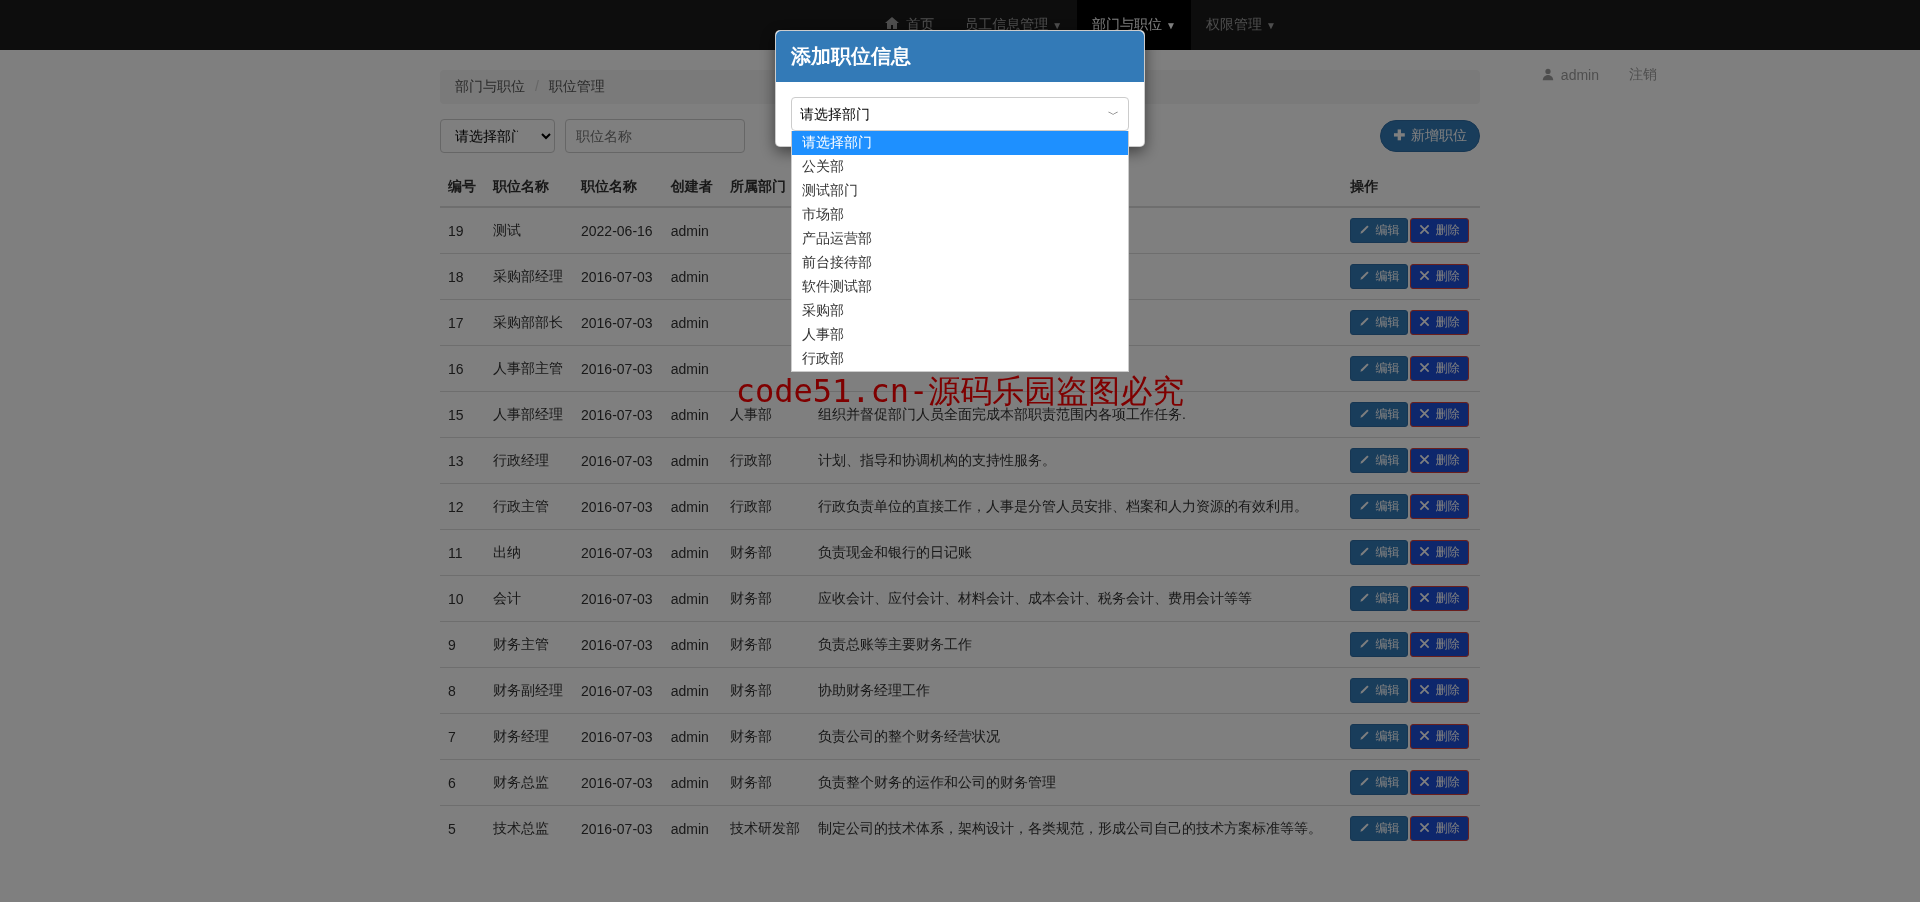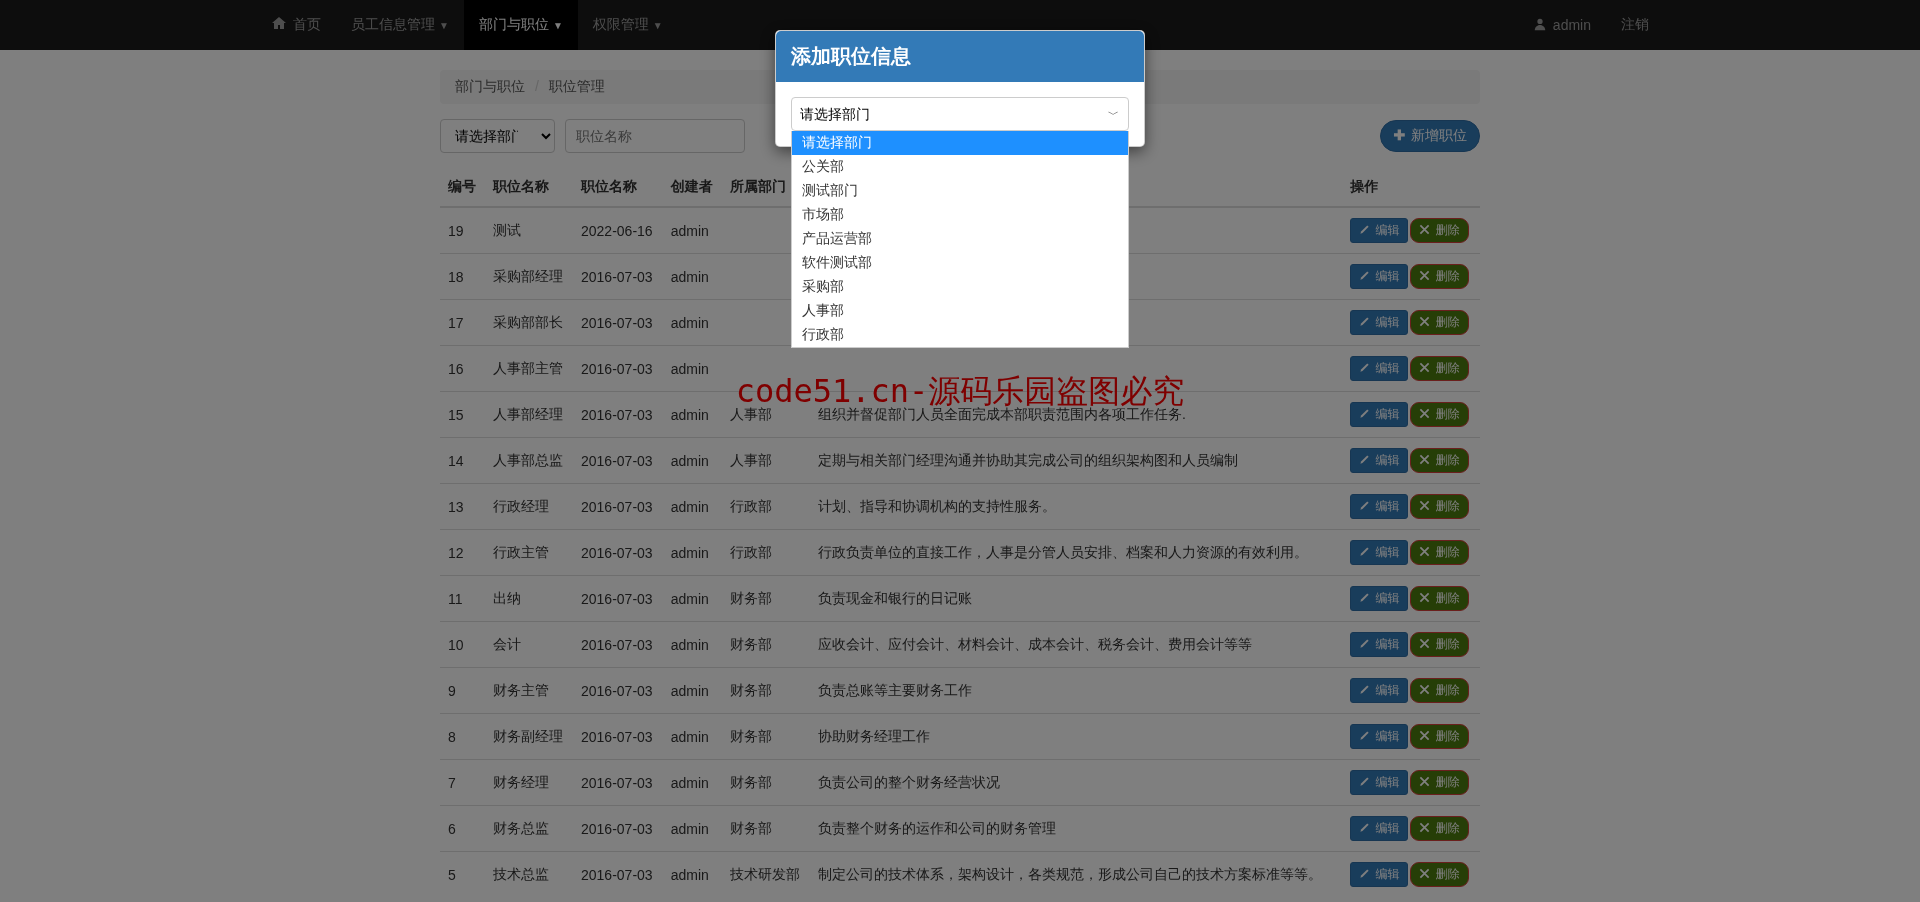--- a/index.html
+++ b/index.html
@@ -1,18 +1,18 @@
 <!DOCTYPE html>
 <html><head>
 <meta charset="utf-8">
 <style>
 * { margin: 0; padding: 0; box-sizing: border-box; }
 body { font-family: "Helvetica Neue", Helvetica, Arial, "Microsoft YaHei", sans-serif; font-size: 14px; background: #fff; color: #333; }
 
-.navbar { background: #1a1a1a; height: 50px; display: flex; padding: 0 16px; }
+.navbar { background: #1a1a1a; height: 50px; display: flex; align-items: center; padding: 0 8px; flex-direction: column; }
 .nav-left { display: flex; align-items: center; height: 100%; margin-left: 240px; }
 .nav-item { color: #9d9d9d; padding: 0 15px; height: 50px; display: flex; align-items: center; cursor: pointer; font-size: 14px; }
 .nav-item.active { background: #000; color: #fff; }
 .nav-item .caret { margin-left: 4px; font-size: 10px; }
 .nav-right { margin-left: auto; margin-right: 240px; display: flex; align-items: center; height: 100%; }
 .home-icon { margin-right: 6px; }
 .user-icon { margin-right: 6px; }
 
 .container { max-width: 1070px; margin: 0 auto; padding: 0 15px; }
 
@@ -23,21 +23,21 @@
 .filter-row { display: flex; align-items: center; margin-top: 15px; gap: 0; }
 .filter-select { height: 34px; border: 1px solid #ccc; border-radius: 4px; padding: 0 20px 0 10px; font-size: 14px; background: #fff; width: 115px; }
 .filter-input { height: 34px; border: 1px solid #ccc; border-radius: 4px; padding: 0 10px; font-size: 14px; width: 180px; margin-left: 10px; }
 .btn-add { margin-left: auto; background: #337ab7; color: #fff; border: 1px solid #2e6da4; padding: 6px 12px; border-radius: 16px; cursor: pointer; font-size: 14px; }
 .plus-icon { font-weight: bold; margin-right: 2px; }
 
 .table { width: 100%; margin-top: 15px; border-collapse: collapse; }
 .table th { text-align: left; padding: 10px 8px; border-bottom: 2px solid #ddd; font-weight: bold; color: #333; }
 .table td { padding: 10px 8px; border-top: 1px solid #ddd; color: #333; }
 .btn-edit { background: #337ab7; color: #fff; border: 1px solid #2e6da4; padding: 3px 8px; font-size: 12px; border-radius: 3px; cursor: pointer; margin-right: 2px; }
-.btn-delete { background: #4d7c0f; color: #fff; border: 1px solid #d43f3a; padding: 3px 8px; font-size: 12px; border-radius: 9px; cursor: pointer; }
+.btn-delete { background: #1d4ed8; color: #fff; border: 1px solid #d43f3a; padding: 3px 8px; font-size: 12px; border-radius: 3px; cursor: pointer; }
 .btn-edit svg, .btn-delete svg { vertical-align: -1px; margin-right: 2px; }
 
 .modal-backdrop { position: fixed; inset: 0; background: rgba(0,0,0,0.5); z-index: 1000; }
 .modal { position: fixed; top: 30px; left: 50%; transform: translateX(-50%); width: 370px; background: #fff; border-radius: 5px; z-index: 1001; box-shadow: 0 5px 15px rgba(0,0,0,0.5); border: 1px solid rgba(0,0,0,0.2); }
 .modal-header { background: #337ab7; color: #fff; padding: 12px 15px; border-top-left-radius: 5px; border-top-right-radius: 5px; font-size: 20px; font-weight: bold; }
 .modal-body { padding: 15px; }
 .modal-select { width: 100%; height: 34px; border: 1px solid #ccc; border-radius: 4px; padding: 0 8px; font-size: 14px; background: #fff; appearance: none; position: relative; }
 .select-wrapper { position: relative; }
 .select-caret { position: absolute; right: 10px; top: 50%; transform: translateY(-50%); pointer-events: none; color: #555; font-size: 11px; }
 .dropdown-list { position: absolute; top: 100%; left: 0; right: 0; background: #fff; border: 1px solid #ccc; border-top: none; z-index: 1002; max-height: 260px; overflow-y: auto; }
@@ -173,33 +173,20 @@
                 <path d="M2 2l12 12M14 2L2 14" stroke="currentColor" stroke-width="2.5"></path>
               </svg> 删除</button></td>
         </tr>
         <tr>
           <td>15</td>
           <td>人事部经理</td>
           <td>2016-07-03</td>
           <td>admin</td>
           <td>人事部</td>
           <td>组织并督促部门人员全面完成本部职责范围内各项工作任务.</td>
-          <td><button class="btn-edit"><svg width="11" height="11" viewBox="0 0 16 16" fill="currentColor">
-                <path d="M12 2l2 2-9 9-3 1 1-3 9-9z"></path>
-              </svg> 编辑</button><button class="btn-delete"><svg width="11" height="11" viewBox="0 0 16 16" fill="currentColor">
-                <path d="M2 2l12 12M14 2L2 14" stroke="currentColor" stroke-width="2.5"></path>
-              </svg> 删除</button></td>
-        </tr>
-        <tr>
-          <td>14</td>
-          <td>人事部总监</td>
-          <td>2016-07-03</td>
-          <td>admin</td>
-          <td>人事部</td>
-          <td>定期与相关部门经理沟通并协助其完成公司的组织架构图和人员编制</td>
           <td><button class="btn-edit"><svg width="11" height="11" viewBox="0 0 16 16" fill="currentColor">
                 <path d="M12 2l2 2-9 9-3 1 1-3 9-9z"></path>
               </svg> 编辑</button><button class="btn-delete"><svg width="11" height="11" viewBox="0 0 16 16" fill="currentColor">
                 <path d="M2 2l12 12M14 2L2 14" stroke="currentColor" stroke-width="2.5"></path>
               </svg> 删除</button></td>
         </tr>
         <tr>
           <td>13</td>
           <td>行政经理</td>
           <td>2016-07-03</td>
@@ -327,20 +314,21 @@
       <select class="modal-select">
         <option>请选择部门</option>
       </select>
       <span class="select-caret">﹀</span>
       <div class="dropdown-list" id="dropdown-list">
           <div class="dropdown-item selected">请选择部门</div>
           <div class="dropdown-item">公关部</div>
           <div class="dropdown-item">测试部门</div>
           <div class="dropdown-item">市场部</div>
           <div class="dropdown-item">产品运营部</div>
+          <div class="dropdown-item">前台接待部</div>
           <div class="dropdown-item">软件测试部</div>
           <div class="dropdown-item">采购部</div>
           <div class="dropdown-item">人事部</div>
           <div class="dropdown-item">行政部</div>
         </div>
     </div>
   </div>
 </div>
 
 <div class="watermark">code51.cn-源码乐园盗图必究</div>

